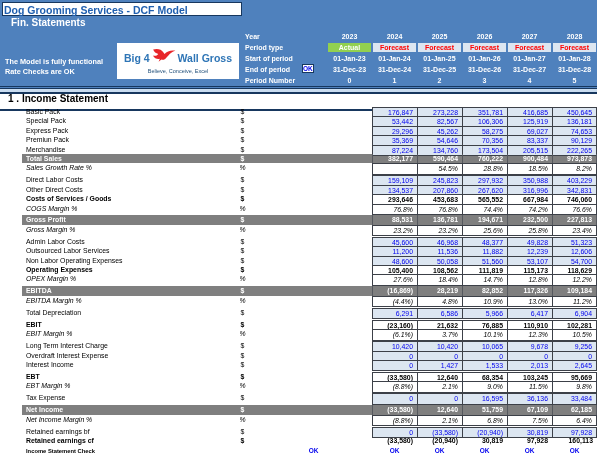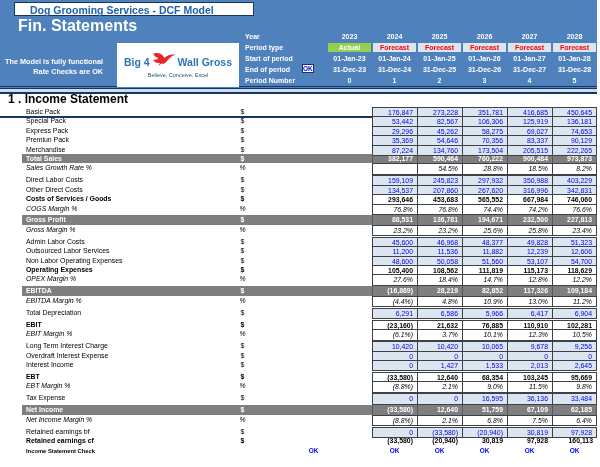--- a/index.html
+++ b/index.html
@@ -8,45 +8,45 @@
     --titleblue:#1F5FAF; --logoblue:#2E75B6; --border:#3c4048; --graysep:#55585e;
   }
   html,body{margin:0;padding:0;background:#fff;}
   .sheet{position:relative;width:600px;height:467px;background:#fff;overflow:hidden;
          font-family:"Liberation Sans",sans-serif;color:#000;}
   
   .top-blue{position:absolute;top:0;left:0;width:597px;height:89px;background:var(--accent);
             border-bottom:3px double var(--navy);box-sizing:border-box;}
   .title-box{position:absolute;top:2px;left:2px;width:240px;height:14px;background:#fff;
              border:1px solid var(--navy);color:var(--titleblue);font-weight:bold;font-size:10.5px;
-             line-height:14px;padding-left:15px;box-sizing:border-box;white-space:nowrap;margin-left:12px;}
-  .fin-title{position:absolute;top:17px;left:18px;color:#fff;font-weight:bold;font-size:16px;white-space:nowrap;}
-  .model-note{position:absolute;top:57px;left:5px;color:#fff;font-weight:bold;font-size:7.3px;line-height:10px;text-align:right;}
-  .logo-box{position:absolute;top:43px;left:117px;width:122px;height:44px;background:#fff;
+             line-height:14px;padding-left:1px;box-sizing:border-box;white-space:nowrap;}
+  .fin-title{position:absolute;top:17px;left:11px;color:#fff;font-weight:bold;font-size:10px;white-space:nowrap;}
+  .model-note{position:absolute;top:57px;left:5px;color:#fff;font-weight:bold;font-size:7.3px;line-height:10px;}
+  .logo-box{position:absolute;top:43px;left:117px;width:122px;height:36px;background:#fff;
             display:flex;flex-direction:column;align-items:center;justify-content:center;gap:1px;}
   .logo-row{display:flex;align-items:center;gap:1px;}
   .logo-big4,.logo-ws{color:var(--logoblue);font-weight:bold;font-size:10.5px;white-space:nowrap;}
   .logo-tagline{color:#1F4E79;font-size:5.5px;white-space:nowrap;}
   
   .hgrid{position:absolute;top:31px;left:245px;display:grid;
          grid-template-columns:57px 25px repeat(6,45px);grid-auto-rows:11px;
          font-size:7px;color:#fff;align-items:center;}
   .hlabel{font-weight:bold;white-space:nowrap;}
   .hyear,.hdate,.hnum{font-weight:bold;text-align:center;}
   .pt{font-weight:bold;text-align:center;height:9.5px;line-height:9.5px;margin:0 1px;}
   .pt-actual{background:var(--green);color:#fff;}
   .pt-forecast{background:var(--fill);color:var(--red);}
   .ok-badge{background:#fff;border:1px solid var(--navy);color:var(--inputblue);font-weight:bold;
             font-size:6.5px;width:17px;height:8.5px;line-height:8.5px;text-align:center;margin:0 auto;}
   
   .strip{position:absolute;top:89px;left:0;width:597px;height:5px;background:var(--strip);
          border-bottom:2px solid var(--navy);box-sizing:border-box;}
-  .section-row{position:absolute;top:94px;left:0;width:597px;height:24px;background:#fff;
+  .section-row{position:absolute;top:94px;left:0;width:597px;height:17px;background:#fff;
                border-bottom:2px solid var(--navy);box-sizing:border-box;
-               font-weight:bold;font-size:12px;line-height:10px;padding-left:8px;white-space:nowrap;}
+               font-weight:bold;font-size:10px;line-height:10px;padding-left:8px;white-space:nowrap;}
   
   .body{position:absolute;top:107px;left:0;width:597px;}
   .row{display:grid;grid-template-columns:230px 25px 45px 27px repeat(6,45px);
        height:9.4px;line-height:9.4px;font-size:6.9px;}
   .row.spacer{height:2.6px;}
   .lb{padding-left:26px;white-space:nowrap;overflow:hidden;}
   .unit{text-align:center;}
   .val{text-align:right;padding-right:4px;box-sizing:border-box;}
   .b{border-top:1px solid var(--border);border-left:1px solid var(--border);}
   .b.bl{border-right:1px solid var(--border);}

